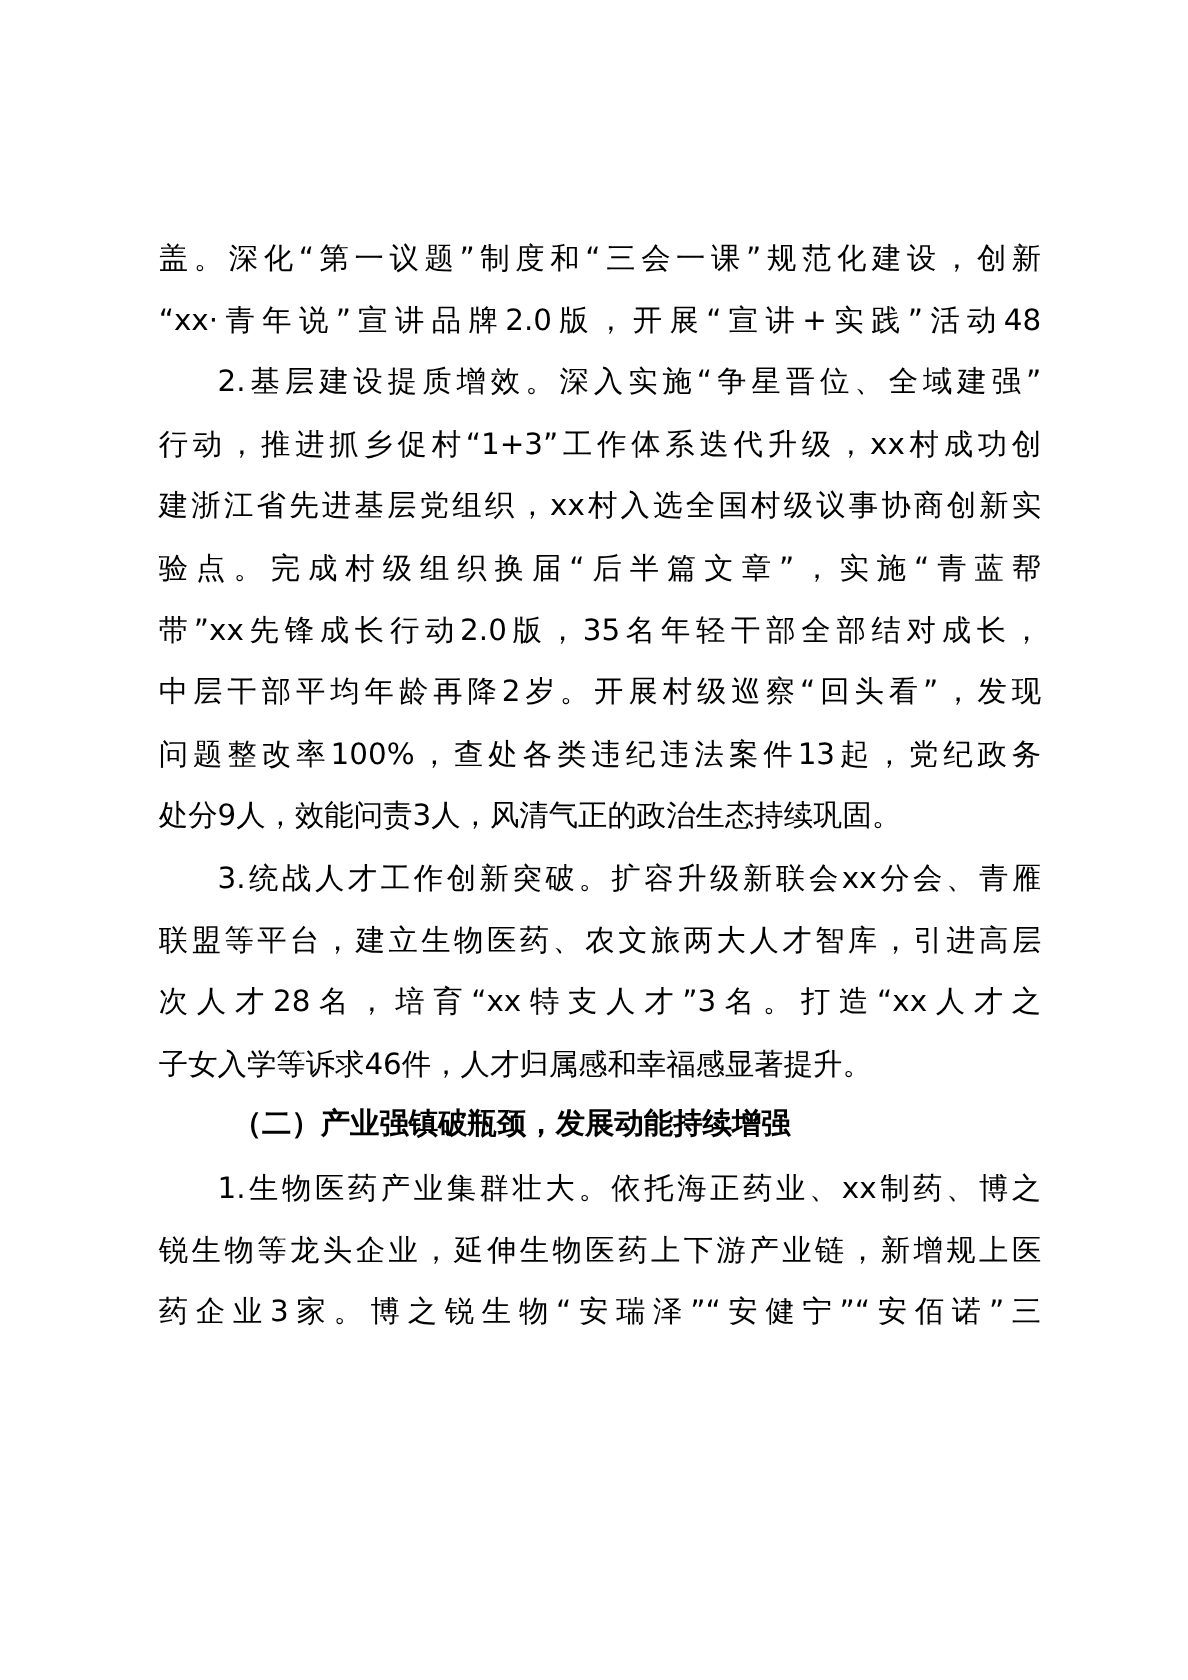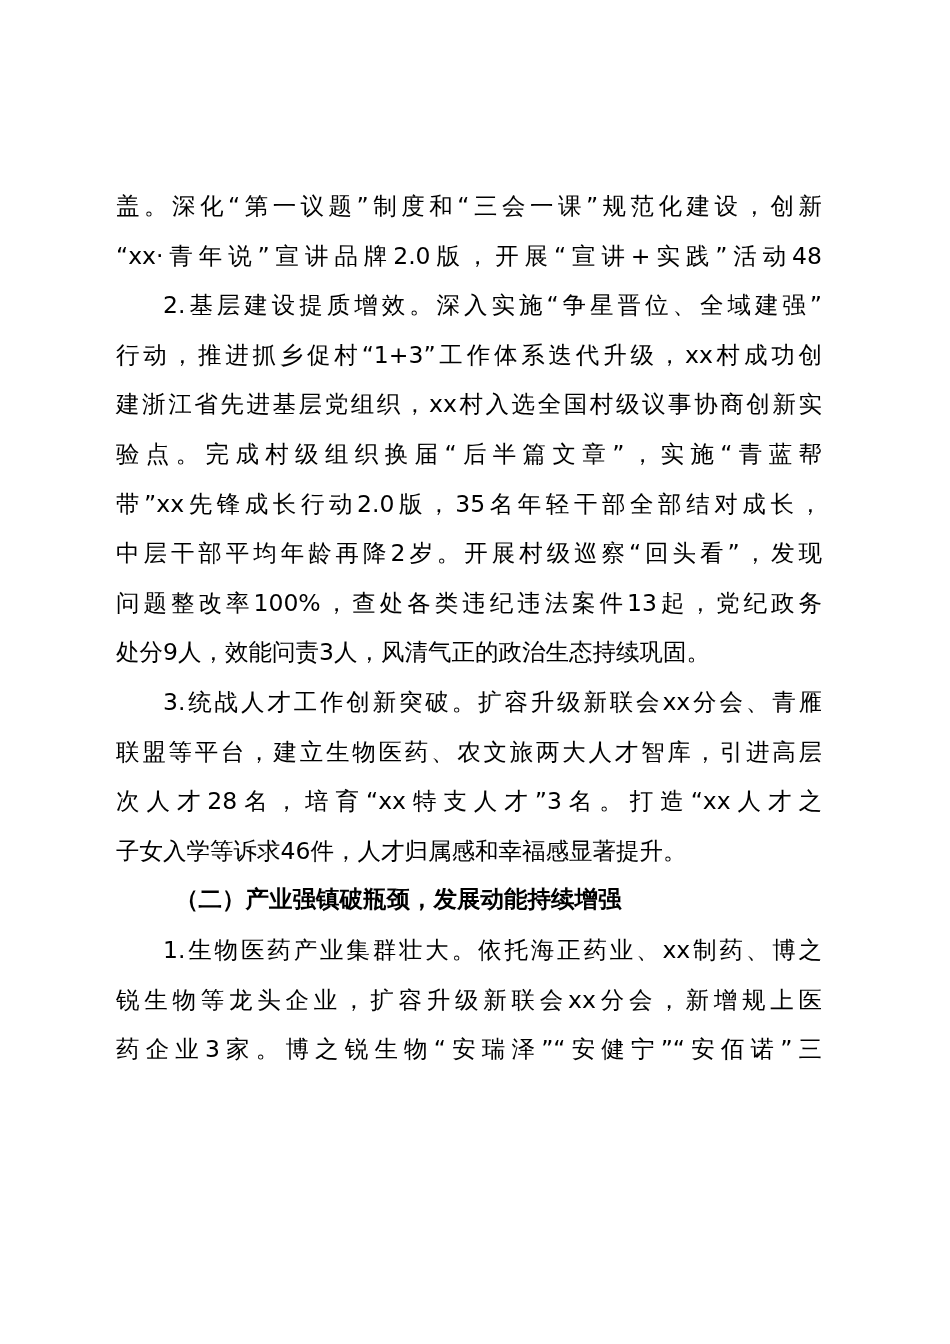--- a/index.html
+++ b/index.html
@@ -10,21 +10,21 @@
     body {
       width: 950px;
       height: 1344px;
       position: relative;
       overflow: hidden;
       font-family: "DejaVu Sans", "Liberation Sans", sans-serif;
       color: #000000;
     }
     .page {
       position: absolute;
-      left: 116px;
+      left: 127px;
       top: 182px;
       width: 706px;
     }
     .line {
       height: 49.6px;
       line-height: 49.6px;
       font-size: 23.5px;
       white-space: nowrap;
       text-align: justify;
       text-align-last: justify;
@@ -68,17 +68,17 @@
     <div class="line indent">3.统战人才工作创新突破。扩容升级新联会xx分会、青雁</div>
     <div class="line">联盟等平台，建立生物医药、农文旅两大人才智库，引进高层</div>
     <div class="line">次人才28名，培育“xx特支人才”3名。打造“xx人才之</div>
     <div class="line last">子女入学等诉求46件，人才归属感和幸福感显著提升。</div>
   </div>
 
   <div class="line heading">（二）产业强镇破瓶颈，发展动能持续增强</div>
 
   <div>
     <div class="line indent">1.生物医药产业集群壮大。依托海正药业、xx制药、博之</div>
-    <div class="line">锐生物等龙头企业，扩容升级新联会xx分会，新增规上医</div>
+    <div class="line">锐生物等龙头企业，延伸生物医药上下游产业链，新增规上医</div>
     <div class="line">药企业3家。博之锐生物“安瑞泽”“安健宁”“安佰诺”三</div>
   </div>
 
 </div>
 
 </body></html>

